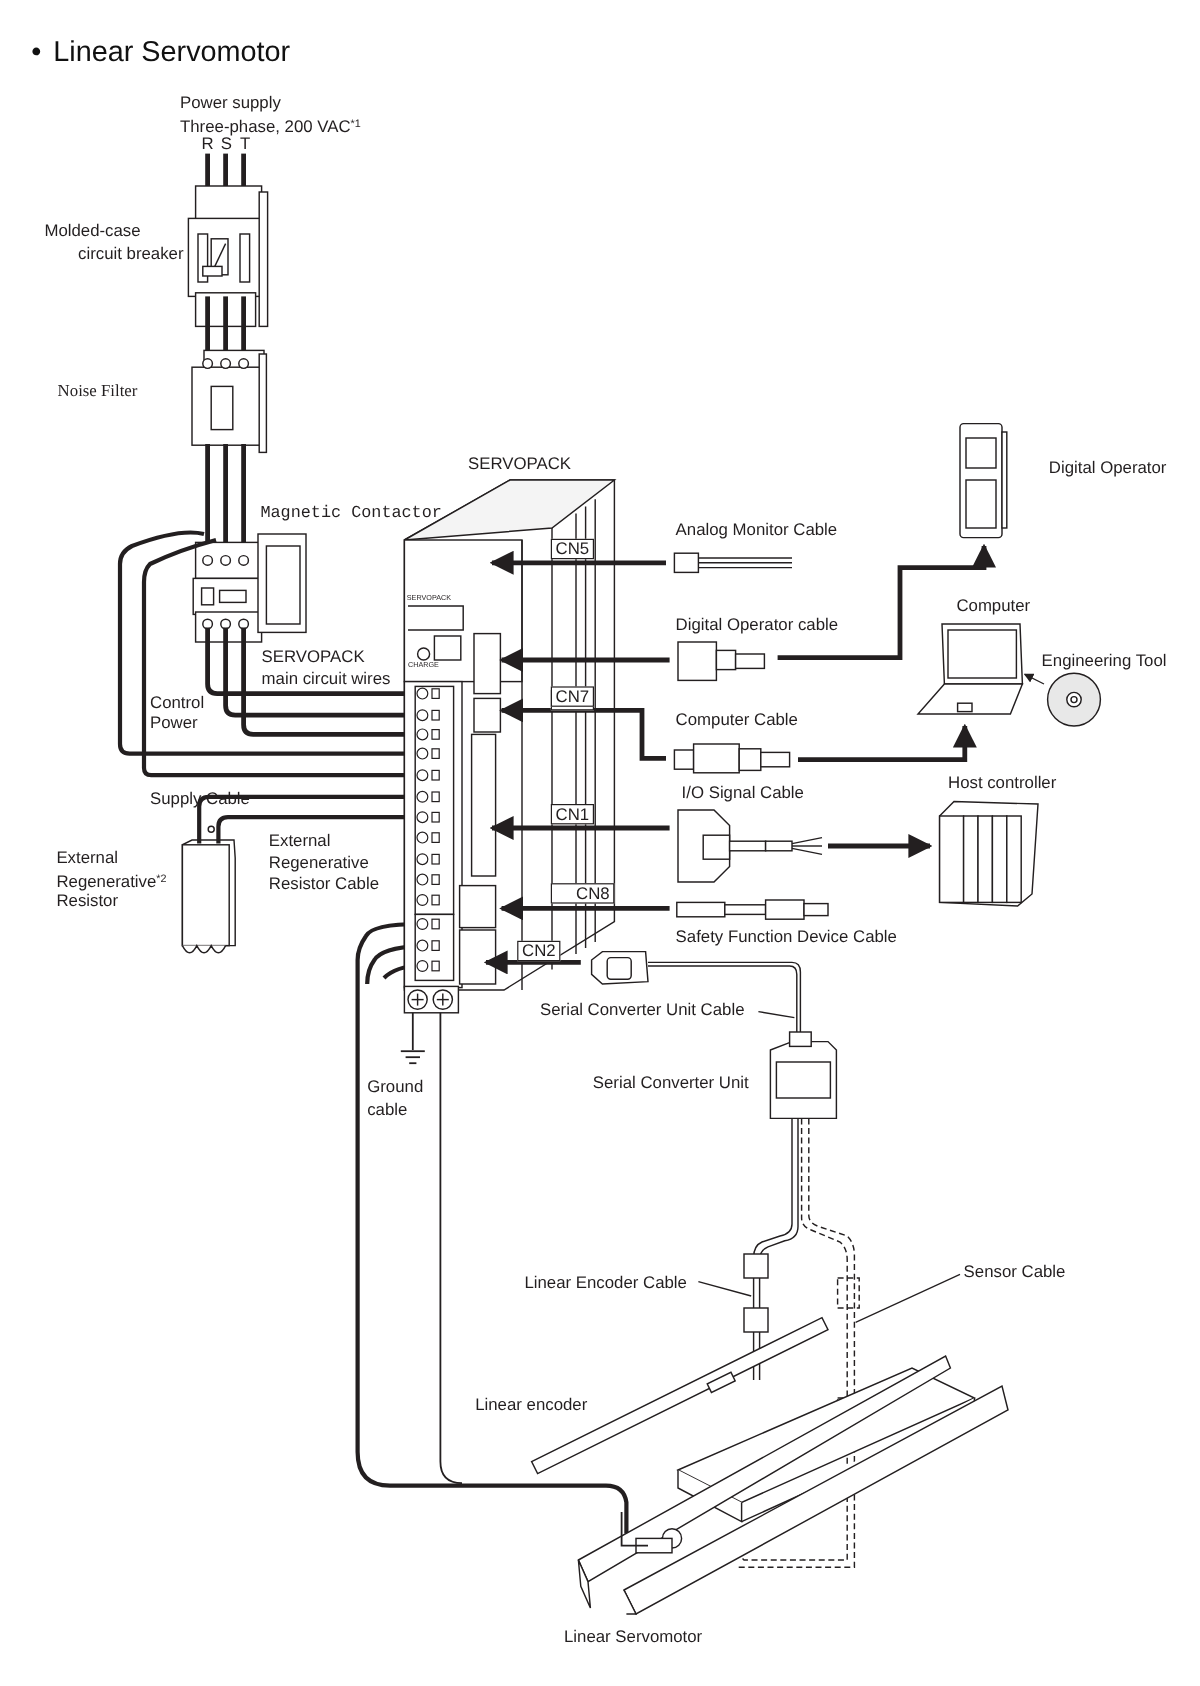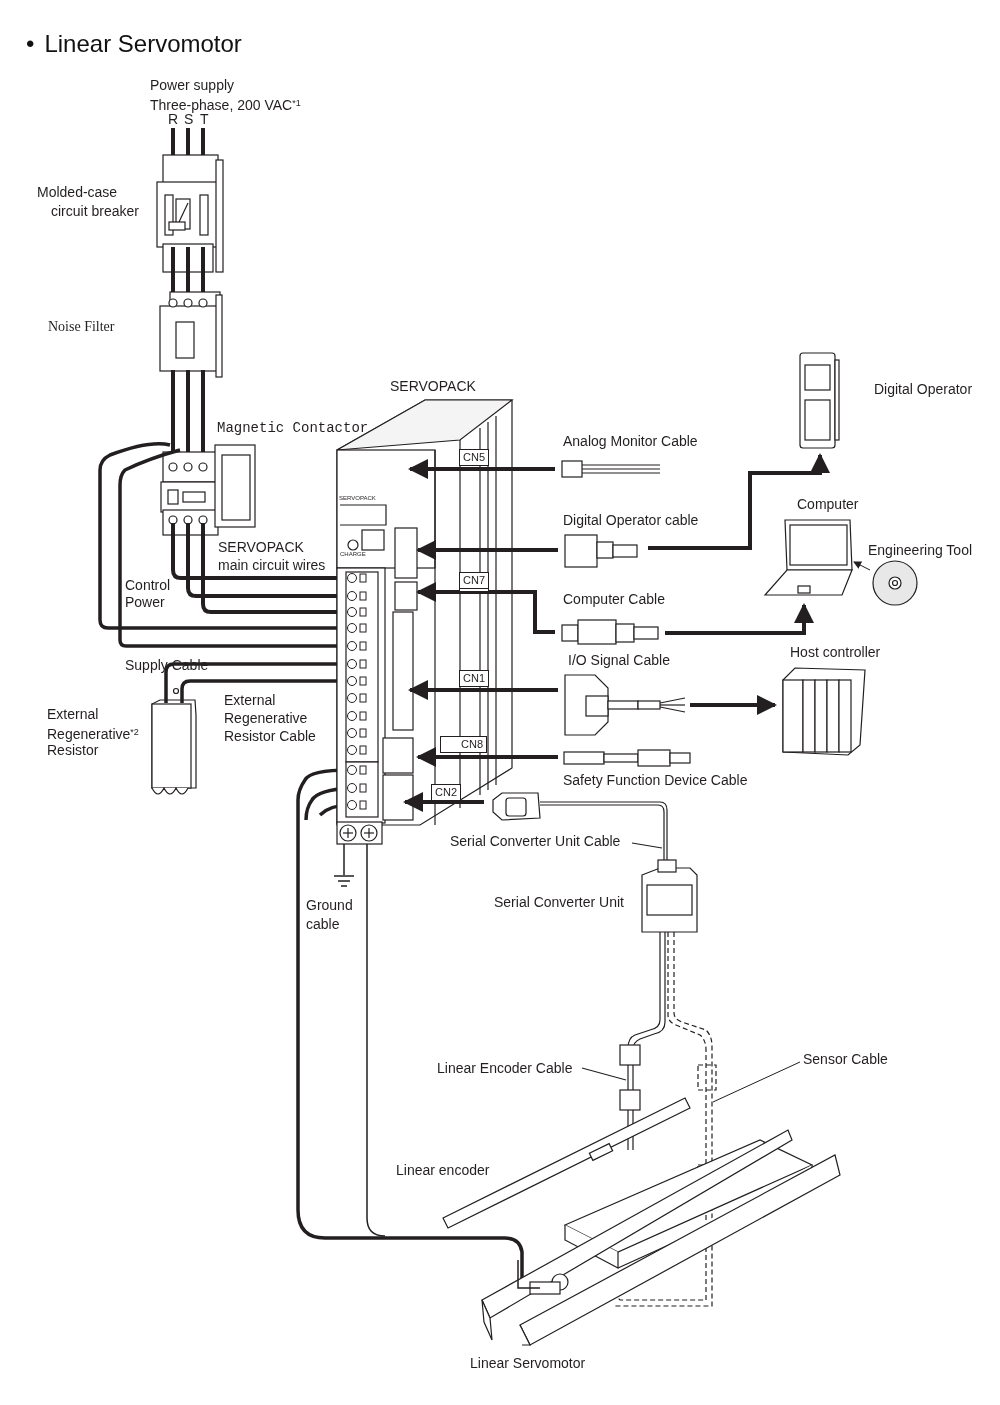--- a/index.html
+++ b/index.html
@@ -3,36 +3,36 @@
 <meta charset="utf-8">
 <style>
   html, body { margin: 0; padding: 0; background: #ffffff; }
   body { width: 1000px; height: 1405px; position: relative; overflow: hidden;
          font-family: "Liberation Sans", sans-serif; color: #231f20; }
   .title { position: absolute; left: 26px; top: 30px; font-size: 24px; font-weight: normal; color: #111; }
   .title .bullet { margin-right: 10px; }
   .lbl { position: absolute; font-size: 14px; line-height: 18px; color: #231f20; white-space: nowrap; }
   .lbl sup { font-size: 9px; vertical-align: 4px; }
   svg#diagram { position: absolute; left: 0; top: 0; }
-  .cn { position: absolute; font-size: 11px; line-height: 15px; padding: 0 3px; background: #fff;
+  .cn { position: absolute; font-size: 14px; line-height: 15px; padding: 0 3px; background: #fff;
         border: 1px solid #231f20; color: #231f20; }
 </style>
 </head>
 <body>
 
 <div class="title"><span class="bullet">•</span><span>Linear Servomotor</span></div>
 
 <div class="lbl" style="left:150px;top:76px;">Power supply</div>
 <div class="lbl" style="left:150px;top:94px;"><span>Three-phase, 200 VAC</span><sup>*1</sup></div>
 <div class="lbl" style="left:168px;top:110px;">R</div>
 <div class="lbl" style="left:184px;top:110px;">S</div>
 <div class="lbl" style="left:200px;top:110px;">T</div>
 
 <div class="lbl" style="left:37px;top:183px;">Molded-case</div>
-<div class="lbl" style="left:51px;top:202px;">circuit breaker</div>
+<div class="lbl" style="left:65px;top:202px;">circuit breaker</div>
 <div class="lbl" style="left:48px;top:318px;font-family:Liberation Serif, serif;">Noise Filter</div>
 <div class="lbl" style="left:217px;top:419px;font-family:Liberation Mono, monospace;">Magnetic Contactor</div>
 <div class="lbl" style="left:390px;top:377px;">SERVOPACK</div>
 <div class="lbl" style="left:218px;top:538px;">SERVOPACK</div>
 <div class="lbl" style="left:218px;top:556px;">main circuit wires</div>
 <div class="lbl" style="left:125px;top:576px;">Control</div>
 <div class="lbl" style="left:125px;top:593px;">Power</div>
 <div class="lbl" style="left:125px;top:610px;margin-top:46px;">Supply Cable</div>
 <div class="lbl" style="left:47px;top:705px;">External</div>
 <div class="lbl" style="left:47px;top:723px;"><span>Regenerative</span><sup>*2</sup></div>
@@ -347,14 +347,14 @@
     <rect x="530" y="1282" width="30" height="12"></rect>
   </g>
 
   <path d="M518,1260 L518,1288 L540,1288" stroke="#231f20" stroke-width="1.5" fill="none"></path>
 </svg>
 
 <div class="cn" style="left:459px;top:449px;">CN5</div>
 <div class="cn" style="left:459px;top:528px;margin-top:47px;">CN3</div>
 <div class="cn" style="left:459px;top:572px;">CN7</div>
 <div class="cn" style="left:459px;top:670px;">CN1</div>
-<div class="cn" style="left:440px;top:736px;padding-left:20px;">CN8</div>
+<div class="cn" style="left:459px;top:736px;padding-left:20px;">CN8</div>
 <div class="cn" style="left:431px;top:784px;">CN2</div>
 
 </body></html>

